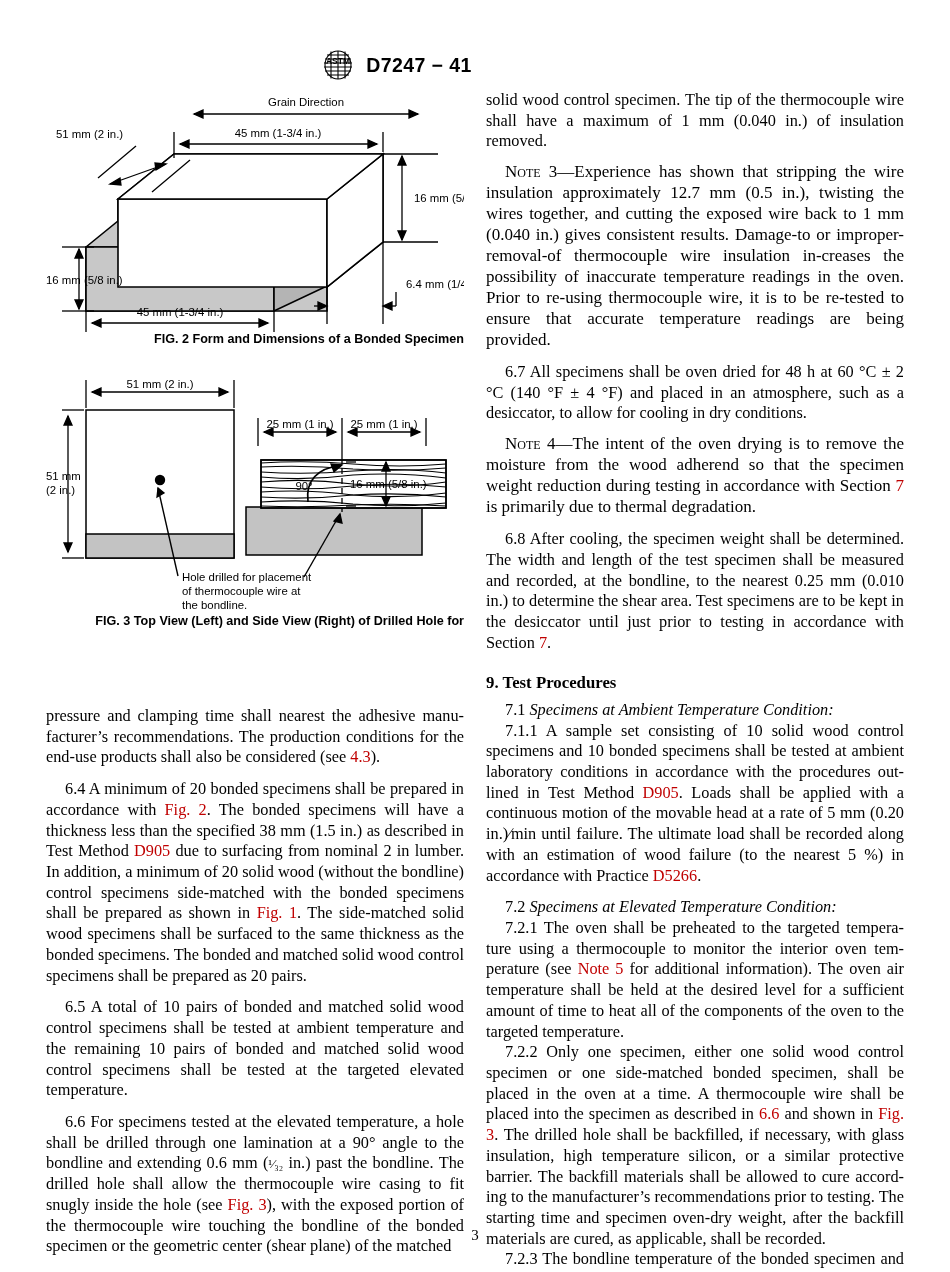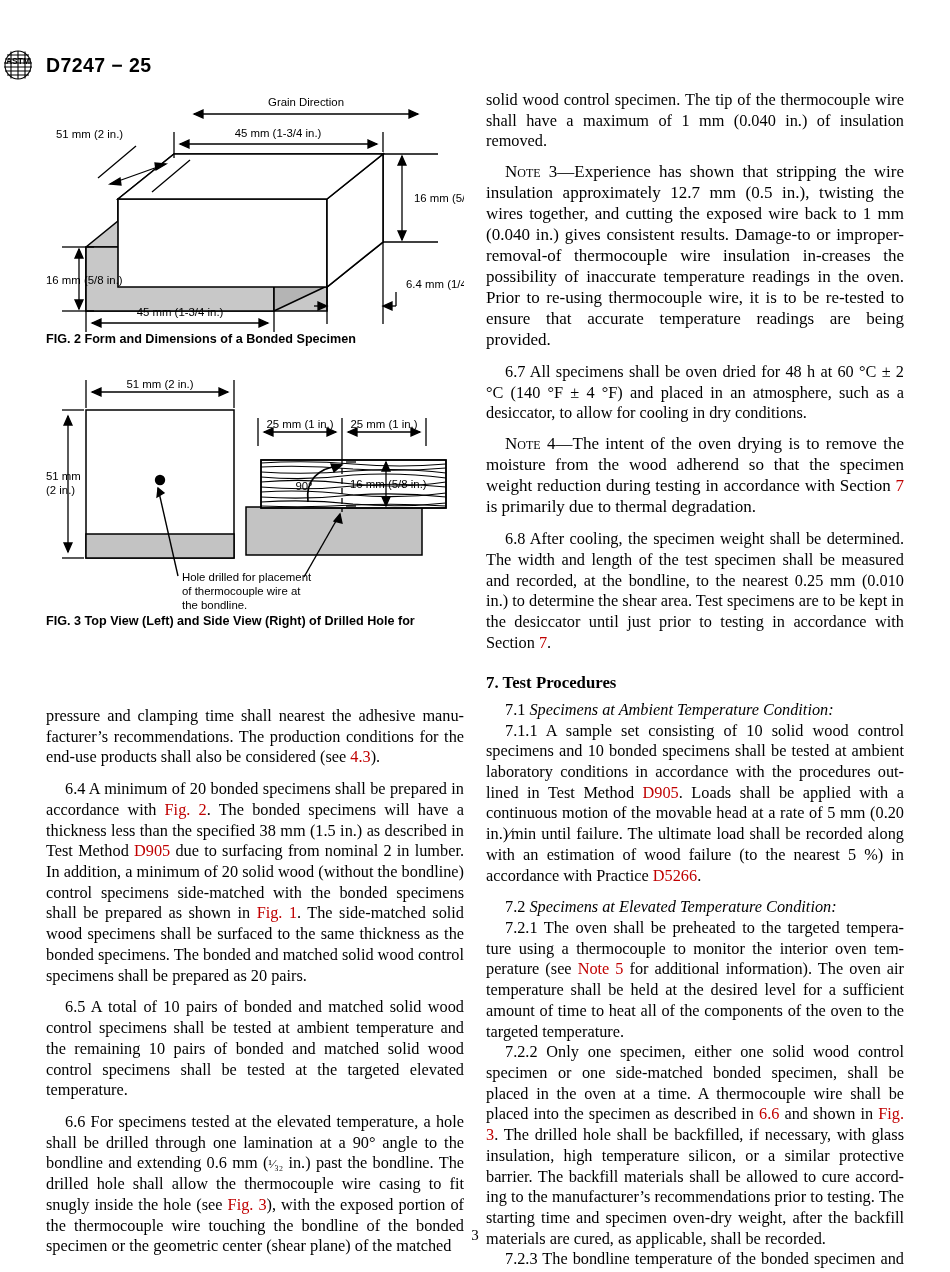--- a/index.html
+++ b/index.html
@@ -8,21 +8,21 @@
     font-family:"Liberation Serif", serif;
     color:#000;
     position:relative;
     overflow:hidden;
   }
   .page{position:relative;width:950px;height:1272px;}
 
   
   .header{
     position:absolute;top:50px;left:0;width:792px;
-    display:flex;align-items:center;gap:10px;
+    display:flex;align-items:center;justify-content:center;gap:10px;
   }
   .astm-logo{width:36px;height:30px;display:block;}
   .doc-id{
     font-family:"Liberation Sans", sans-serif;
     font-weight:bold;font-size:19.5px;letter-spacing:.4px;
   }
 
   
   .col{position:absolute;width:418px;top:90px;}
   .col-left{left:46px;}
@@ -43,21 +43,21 @@
     font-size:17px;line-height:1.235;text-align:justify;margin-top:10px;
   }
   .note .lbl{font-variant:small-caps;}
   .frac{font-size:.78em;}
 
   
   .fig{position:absolute;left:46px;}
   .fig svg{display:block;}
   .caption{
     font-family:"Liberation Sans", sans-serif;
-    font-weight:bold;font-size:12.6px;text-align:left;
+    font-weight:bold;font-size:12.6px;text-align:right;
     line-height:1.22;width:418px;
   }
   #fig2{top:92px;}
   #fig3{top:362px;}
 
   .pageno{
     position:absolute;bottom:28px;left:0;width:950px;text-align:center;
     font-size:15px;
   }
 </style>
@@ -70,21 +70,21 @@
     <svg class="astm-logo" viewBox="0 0 72 60">
       <g fill="none" stroke="#000" stroke-width="2.2">
         <ellipse cx="36" cy="30" rx="26" ry="28"></ellipse>
         <path d="M10 18 H62 M8 26 H64 M8 34 H64 M10 42 H62 M14 50 H58 M14 10 H58"></path>
         <path d="M22 3 V57 M36 2 V58 M50 3 V57"></path>
       </g>
       <g fill="#000" font-family="Liberation Sans, sans-serif" font-size="17" font-weight="bold">
         <text x="36" y="27" text-anchor="middle">ASTM</text>
       </g>
     </svg>
-    <span class="doc-id">D7247 − 25</span>
+    <span class="doc-id">D7247 − 41</span>
   </div>
 
   <div class="fig" id="fig2">
     <svg width="418" height="240" viewBox="0 0 418 240">
       <g stroke="#000" fill="none" stroke-width="1.3">
 
         <line x1="148" y1="22" x2="372" y2="22"></line>
         <path d="M148 22 l9 -4 v8 z" fill="#000"></path>
         <path d="M372 22 l-9 -4 v8 z" fill="#000"></path>
 
@@ -261,21 +261,21 @@
     <p class="body cont">solid wood control specimen. The tip of the thermocouple wire shall have a maximum of 1 mm (0.040 in.) of insulation removed.</p>
 
     <p class="note"><span class="ind"></span><span class="lbl">Note</span><span> 3—</span><span>Experience has shown that stripping the wire insulation approximately 12.7 mm (0.5 in.), twisting the wires together, and cutting the exposed wire back to 1 mm (0.040 in.) gives consistent results. Damage-to or improper-removal-of thermocouple wire insulation in-creases the possibility of inaccurate temperature readings in the oven. Prior to re-using thermocouple wire, it is to be re-tested to ensure that accurate temperature readings are being provided.</span></p>
 
     <p class="body"><span class="ind"></span><span>6.7</span><span> All specimens shall be oven dried for 48 h at 60 °C ± 2 °C (140 °F ± 4 °F) and placed in an atmosphere, such as a desiccator, to allow for cooling in dry conditions.</span></p>
 
     <p class="note"><span class="ind"></span><span class="lbl">Note</span><span> 4—</span><span>The intent of the oven drying is to remove the moisture from the wood adherend so that the specimen weight reduction during testing in accordance with Section </span><span class="ref">7</span><span> is primarily due to thermal degradation.</span></p>
 
     <p class="body"><span class="ind"></span><span>6.8</span><span> After cooling, the specimen weight shall be determined. The width and length of the test specimen shall be measured and recorded, at the bondline, to the nearest 0.25 mm (0.010 in.) to determine the shear area. Test specimens are to be kept in the desiccator until just prior to testing in accordance with Section </span><span class="ref">7</span><span>.</span></p>
 
-    <p class="sec-head">7.  Test Procedures</p>
+    <p class="sec-head">9.  Test Procedures</p>
 
     <p class="body cont" style="margin-top:6px;"><span class="ind"></span><span>7.1</span><span class="subhead"> Specimens at Ambient Temperature Condition:</span></p>
 
     <p class="body cont"><span class="ind"></span><span>7.1.1</span><span> A sample set consisting of 10 solid wood control specimens and 10 bonded specimens shall be tested at ambient laboratory conditions in accordance with the procedures out-lined in Test Method </span><span class="ref">D905</span><span>. Loads shall be applied with a continuous motion of the movable head at a rate of 5 mm (0.20 in.)∕min until failure. The ultimate load shall be recorded along with an estimation of wood failure (to the nearest 5 %) in accordance with Practice </span><span class="ref">D5266</span><span>.</span></p>
 
     <p class="body"><span class="ind"></span><span>7.2</span><span class="subhead"> Specimens at Elevated Temperature Condition:</span></p>
 
     <p class="body cont"><span class="ind"></span><span>7.2.1</span><span> The oven shall be preheated to the targeted tempera-ture using a thermocouple to monitor the interior oven tem-perature (see </span><span class="ref">Note 5</span><span> for additional information). The oven air temperature shall be held at the desired level for a sufficient amount of time to heat all of the components of the oven to the targeted temperature.</span></p>
 
     <p class="body cont"><span class="ind"></span><span>7.2.2</span><span> Only one specimen, either one solid wood control specimen or one side-matched bonded specimen, shall be placed in the oven at a time. A thermocouple wire shall be placed into the specimen as described in </span><span class="ref">6.6</span><span> and shown in </span><span class="ref">Fig. 3</span><span>. The drilled hole shall be backfilled, if necessary, with glass insulation, high temperature silicon, or a similar protective barrier. The backfill materials shall be allowed to cure accord-ing to the manufacturer’s recommendations prior to testing. The starting time and specimen oven-dry weight, after the backfill materials are cured, as applicable, shall be recorded.</span></p>

